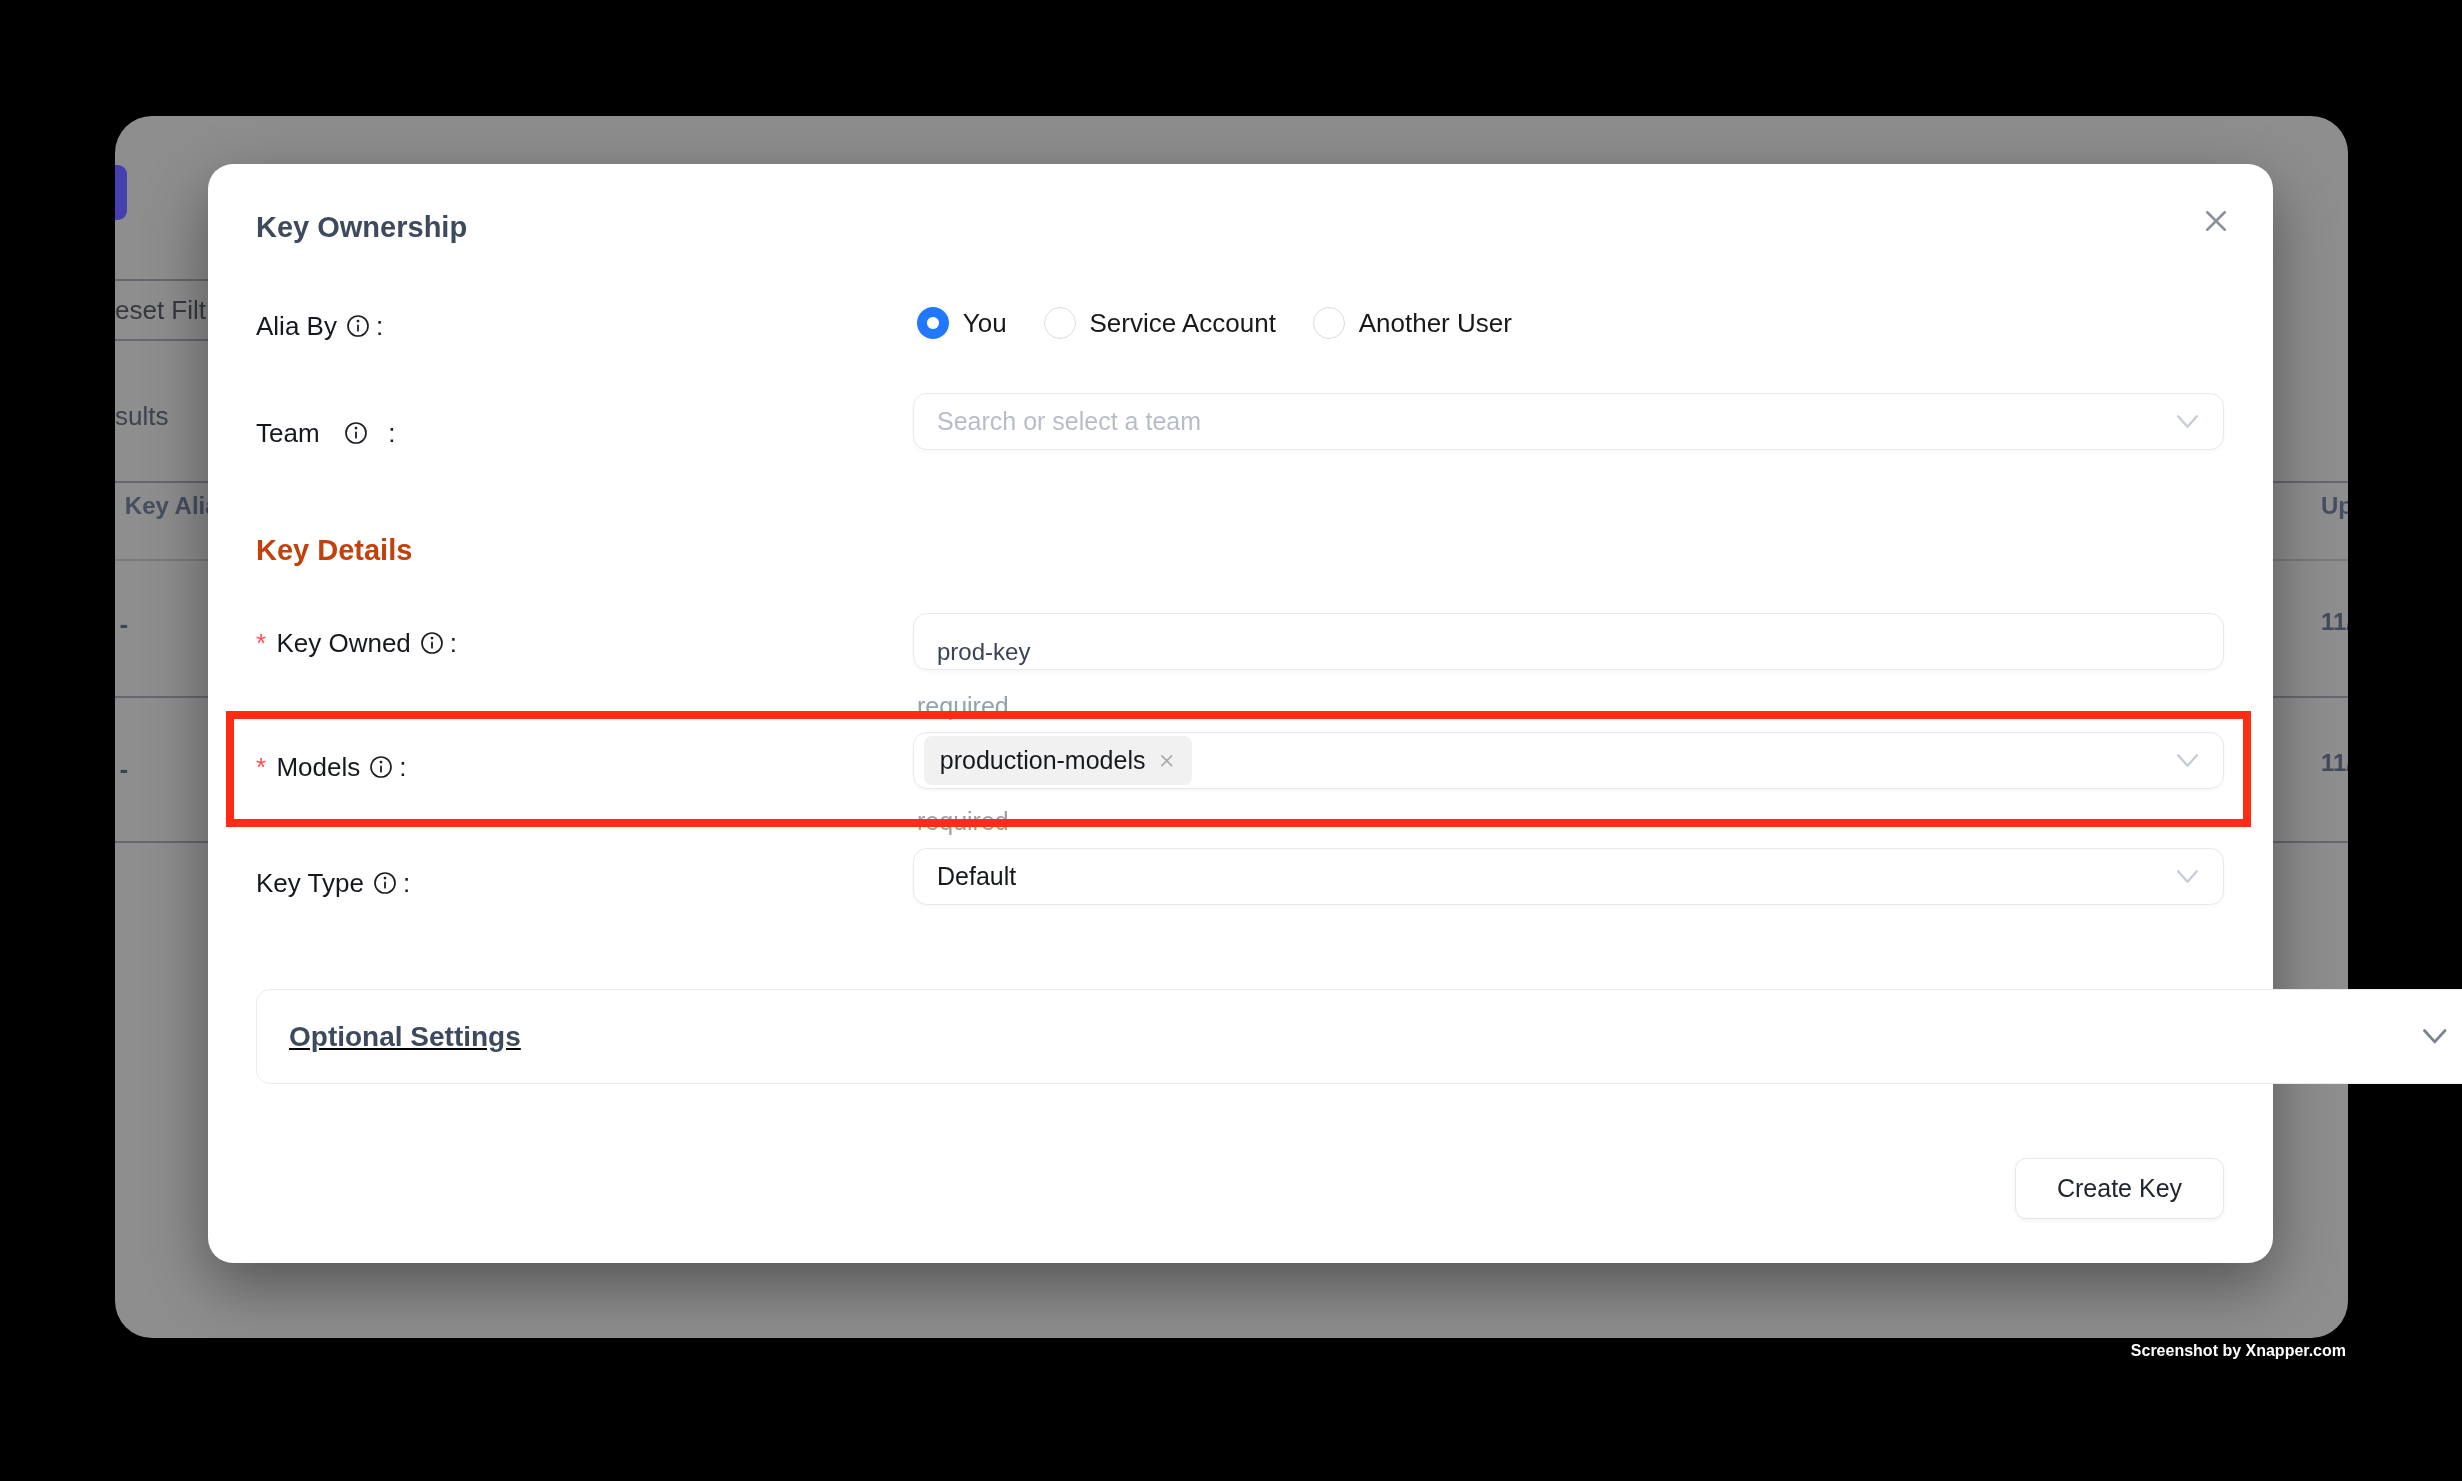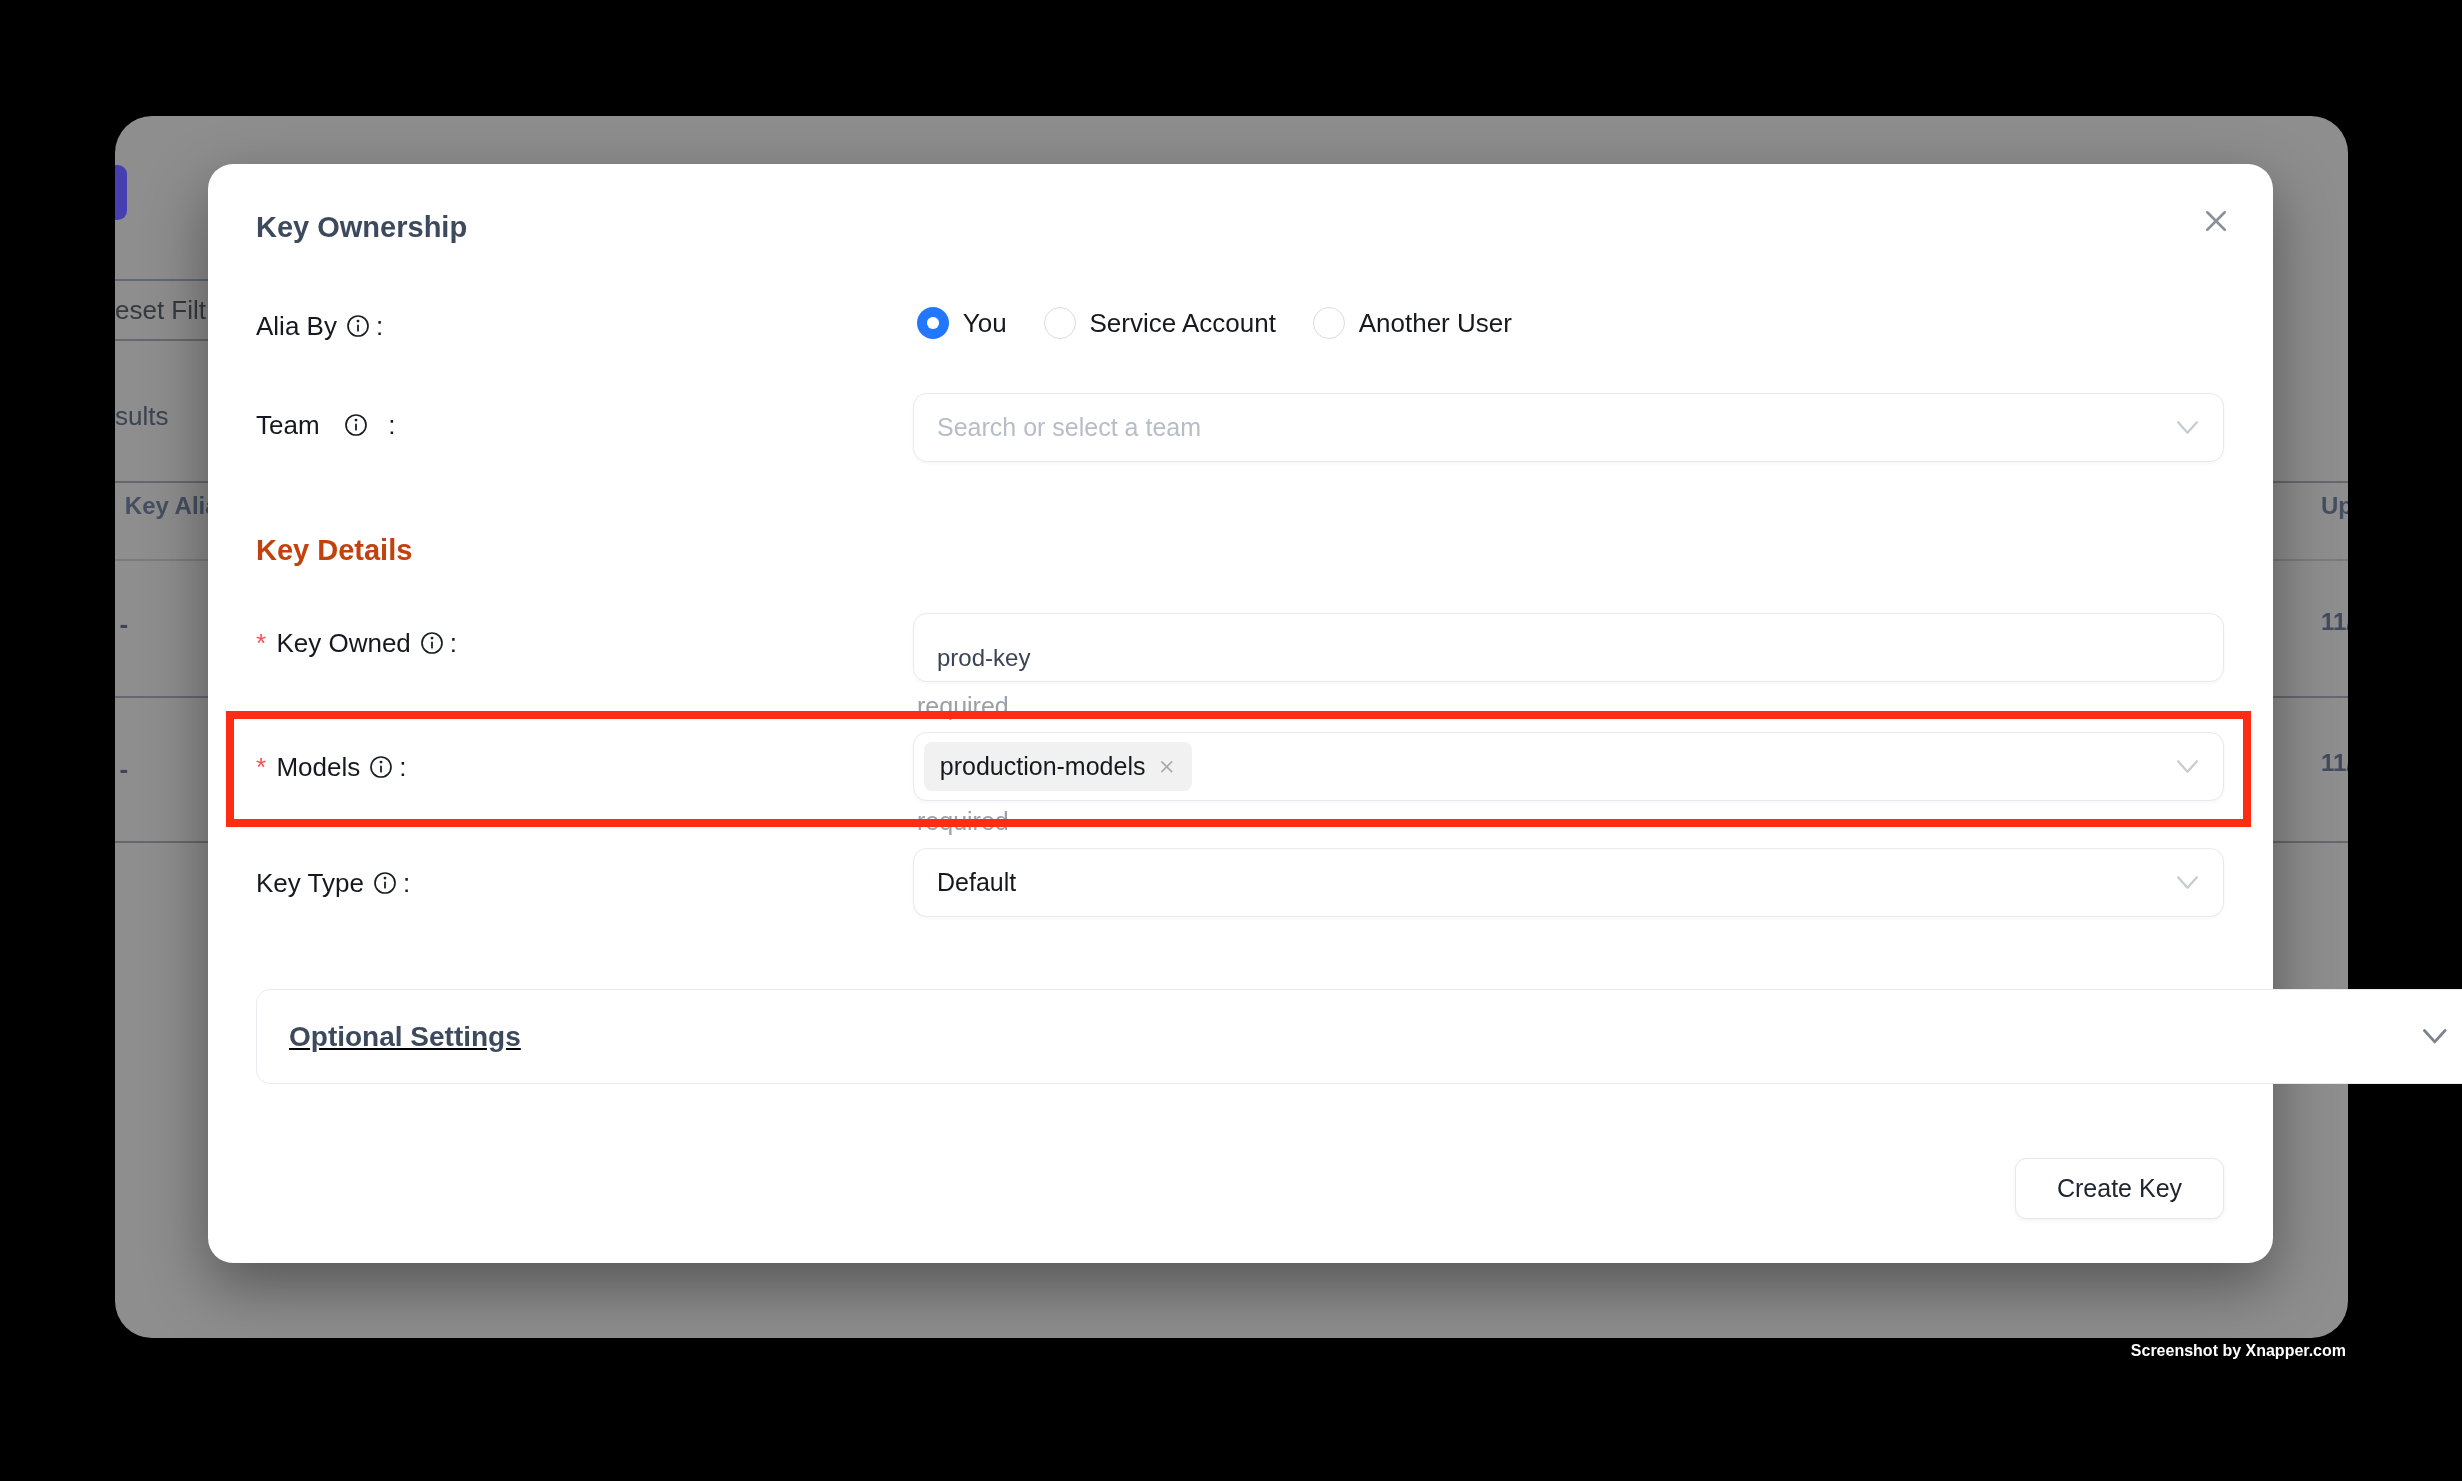--- a/index.html
+++ b/index.html
@@ -44,21 +44,21 @@
   
   .radio-group{position:absolute;left:709px;top:143px;display:flex;align-items:center;gap:37px;}
   .radio-opt{display:flex;align-items:center;gap:13.8px;cursor:pointer;font-size:26px;color:#17191d;}
   .radio-circle{width:32px;height:32px;border-radius:50%;box-sizing:border-box;flex:0 0 auto;
     display:flex;align-items:center;justify-content:center;}
   .radio-circle.on{background:#2178ff;}
   .radio-circle.on .dot{width:11.5px;height:11.5px;border-radius:50%;background:#fff;}
   .radio-circle.off{background:#fff;border:1.7px solid #d9dce0;}
   
   .box{
-    position:absolute;left:705px;width:1311px;height:69px;box-sizing:border-box;
+    position:absolute;left:705px;width:1311px;height:57px;box-sizing:border-box;
     background:#fff;border:1.7px solid #e7e9ee;border-radius:13.8px;
     display:flex;align-items:center;padding:0 23px;
     box-shadow:0 1.7px 3.4px rgba(0,0,0,0.03);cursor:pointer;
   }
   .placeholder{font-size:25px;color:#b7bdc7;}
   .box-value{font-size:25px;color:#14181d;}
   .input-value{font-size:24px;color:#3b4454;margin-top:20px;}
   .chev{margin-left:auto;display:flex;align-items:center;}
   .tag{
     display:flex;align-items:center;gap:11.5px;height:49px;padding:0 16px;
@@ -157,21 +157,21 @@
       <div class="radio-opt">
         <span class="radio-circle off"></span>
         <span>Service Account</span>
       </div>
       <div class="radio-opt">
         <span class="radio-circle off"></span>
         <span>Another User</span>
       </div>
     </div>
 
-    <div class="field-label" style="top:244px;gap:24px;">
+    <div class="field-label" style="top:252px;gap:24px;">
       <span>Team</span>
       <span class="info-icon">
         <svg width="24" height="24" viewBox="0 0 24 24">
             <circle cx="12" cy="12" r="10" fill="none" stroke="#1a1e24" stroke-width="1.7"></circle>
             <rect x="11.1" y="10.6" width="1.8" height="7" rx="0.9" fill="#1a1e24"></rect>
             <circle cx="12" cy="7.1" r="1.45" fill="#1a1e24"></circle>
           </svg>
       </span>
       <span class="colon">:</span>
     </div>

